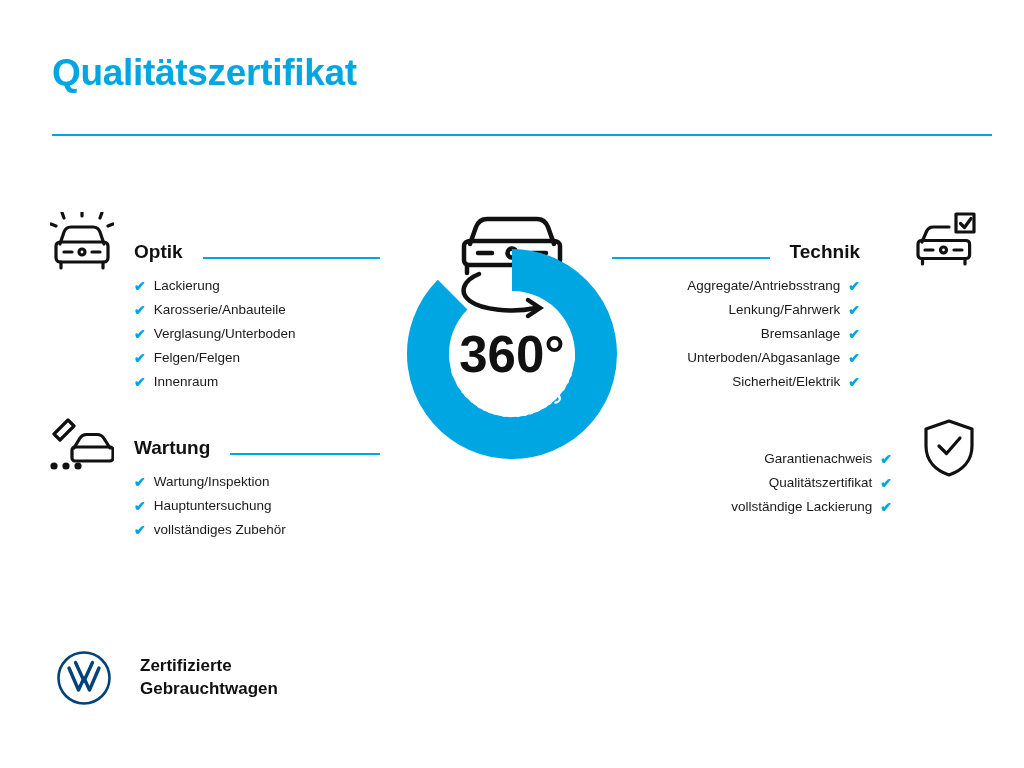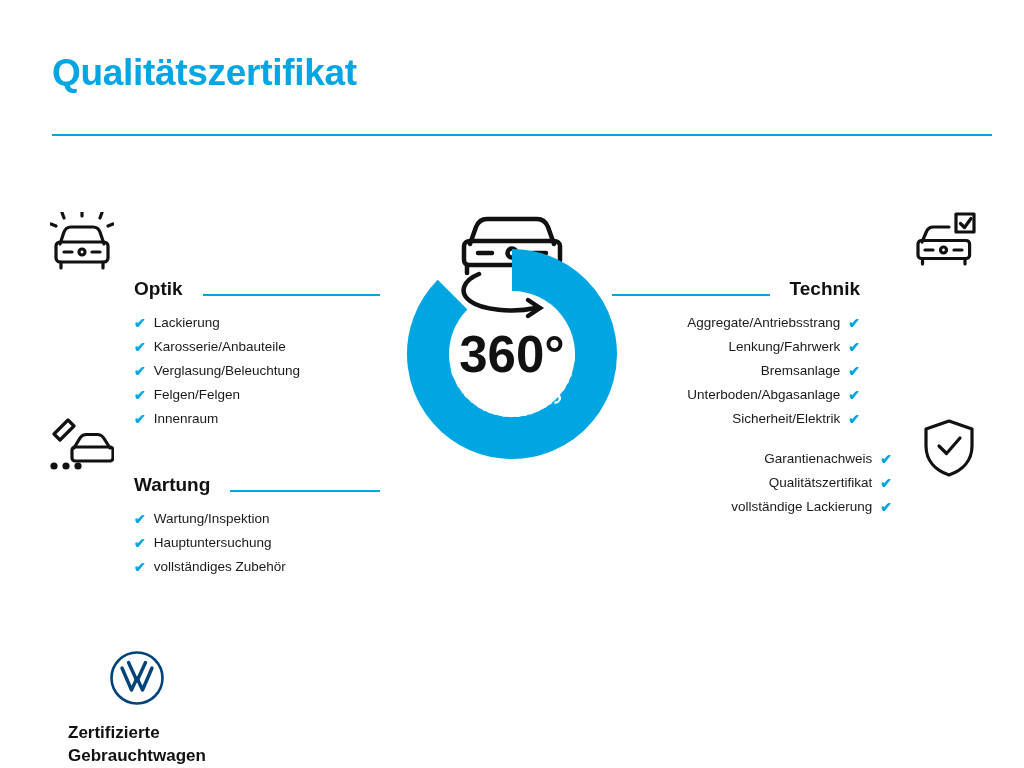--- a/index.html
+++ b/index.html
@@ -50,21 +50,20 @@
   .badge svg { display: block; }
 
   
   .section {
     position: absolute;
   }
   .section-head {
     display: flex;
     align-items: flex-end;
     gap: 8px;
-    margin-top: 37px;
   }
   .section-title {
     font-size: 19px;
     font-weight: bold;
     color: #111;
     line-height: 1;
     padding-bottom: 4px;
     white-space: nowrap;
   }
   .head-rule {
@@ -116,26 +115,25 @@
     color: #111;
   }
   #icon-optik    { left: 50px;  top: 212px; }
   #icon-wartung  { left: 50px;  top: 418px; }
   #icon-technik  { left: 916px; top: 212px; }
   #icon-garantie { left: 922px; top: 418px; }
 
   
   .footer {
     position: absolute;
-    left: 68px;
+    left: 56px;
     top: 650px;
     display: flex;
     align-items: center;
-    gap: 16px;
-    flex-direction: column;
+    gap: 28px;
   }
   .vw-logo { width: 56px; height: 56px; }
   .footer-text {
     font-size: 17px;
     font-weight: bold;
     color: #111;
     line-height: 1.35;
   }
   .footer-text div { white-space: nowrap; }
 </style>
@@ -228,21 +226,21 @@
       <li class="item">
         <span class="check">✔</span>
         <span class="item-label">Lackierung</span>
       </li>
       <li class="item">
         <span class="check">✔</span>
         <span class="item-label">Karosserie/Anbauteile</span>
       </li>
       <li class="item">
         <span class="check">✔</span>
-        <span class="item-label">Verglasung/Beleuchtung</span>
+        <span class="item-label">Verglasung/Unterboden</span>
       </li>
       <li class="item">
         <span class="check">✔</span>
         <span class="item-label">Felgen/Felgen</span>
       </li>
       <li class="item">
         <span class="check">✔</span>
         <span class="item-label">Innenraum</span>
       </li>
     </ul>

